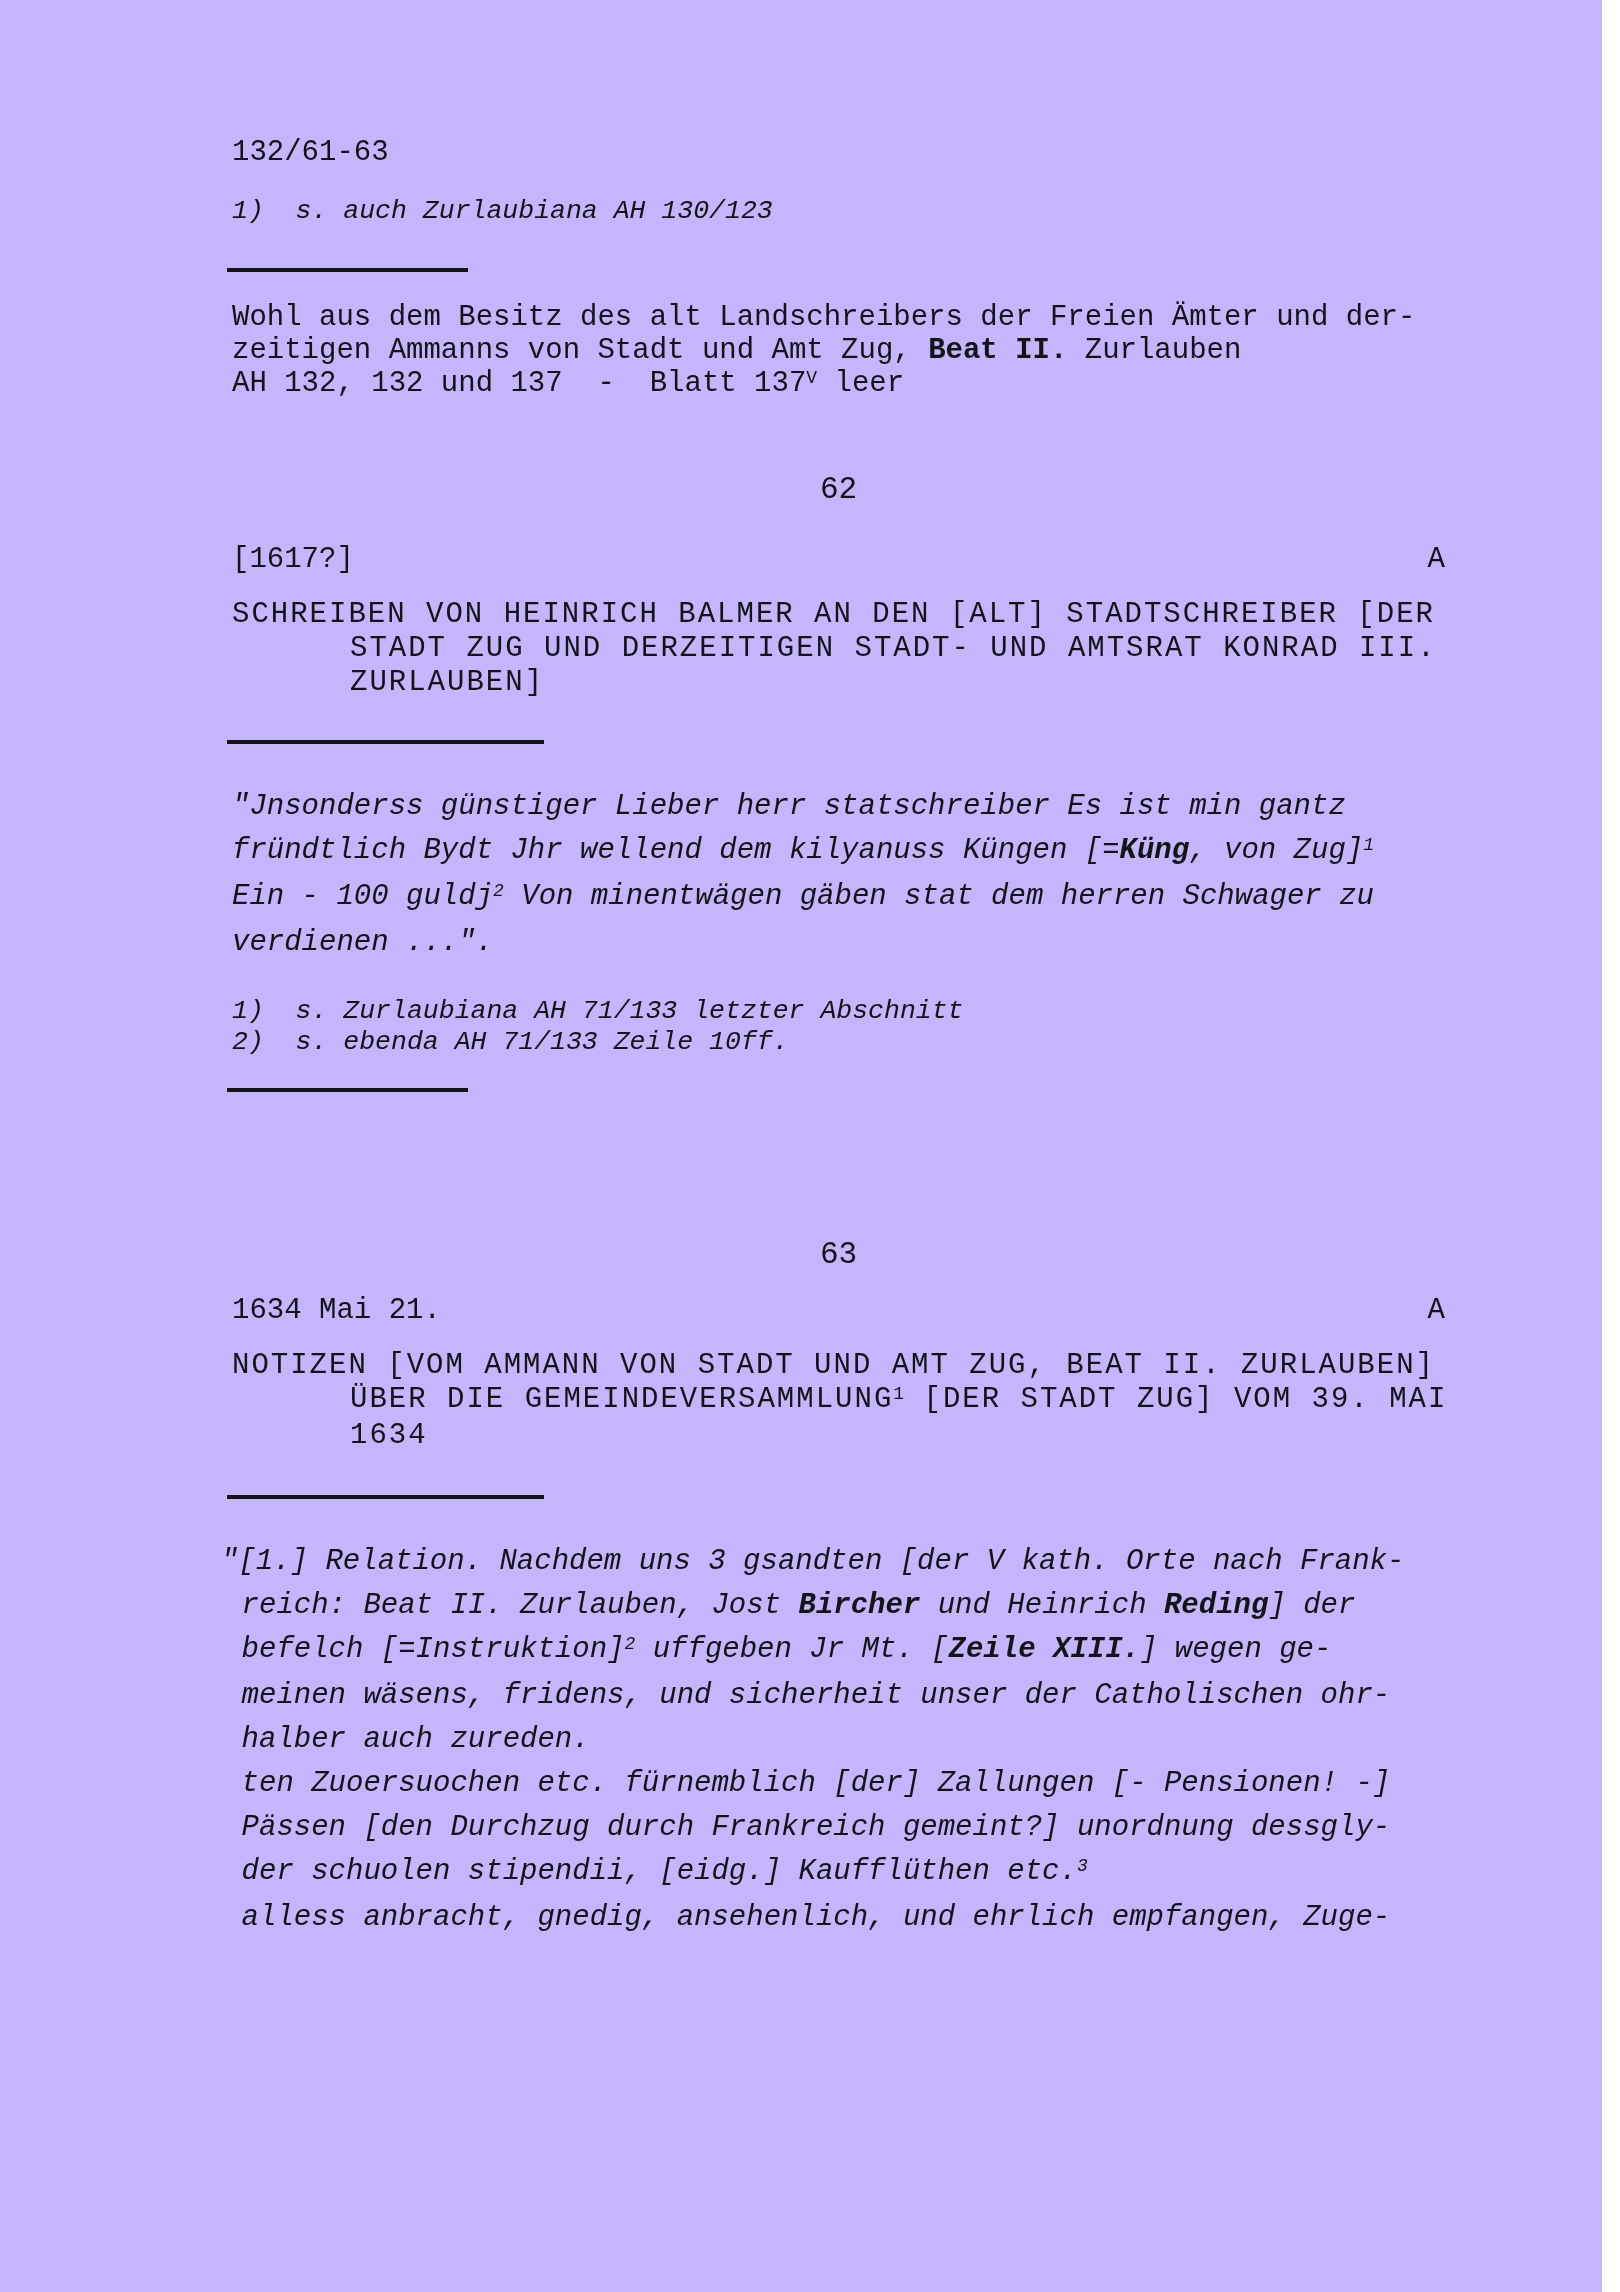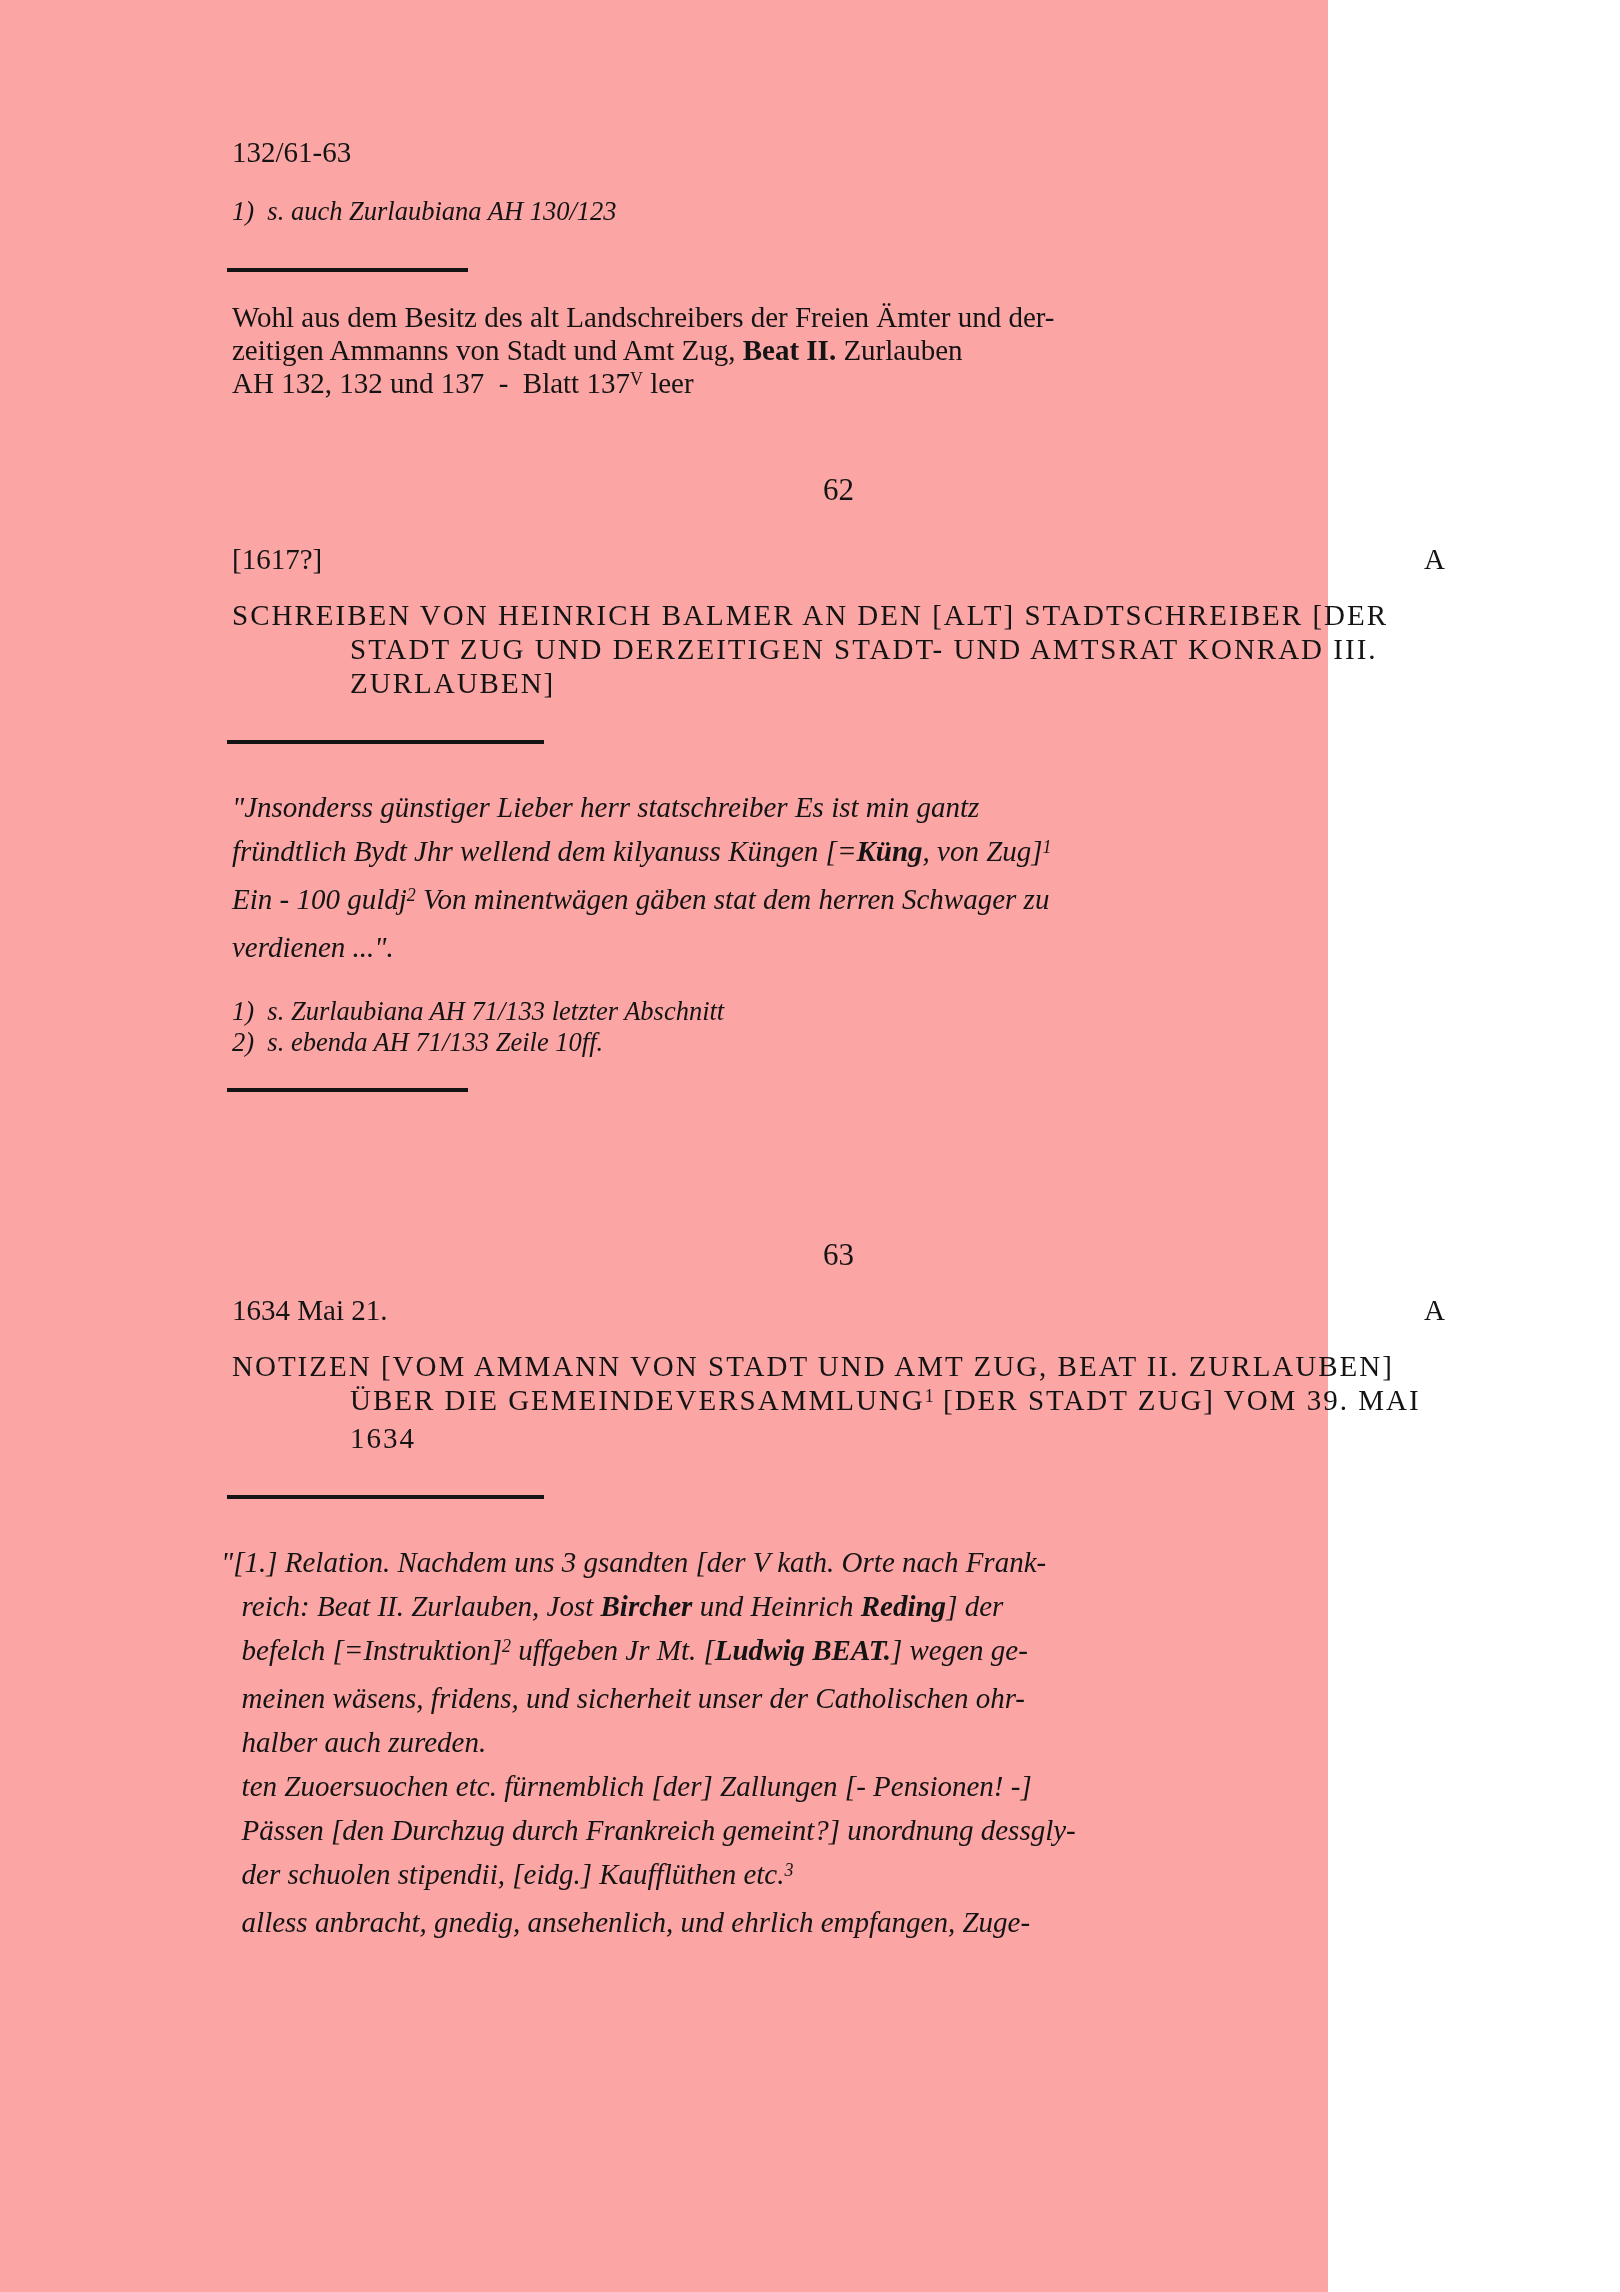--- a/index.html
+++ b/index.html
@@ -6,24 +6,24 @@
   html, body {
     margin: 0; padding: 0;
   }
   body {
     width: 1620px; height: 2293px;
     background: #ffffff;
     overflow: hidden;
   }
   .page {
     position: relative;
-    width: 1328px; height: 2293px;
-    background: #fca5a5;
+    width: 1602px; height: 2293px;
+    background: #c4b5fd;
     color: #141414;
-    font-family: Liberation Serif, serif;
+    font-family: Liberation Mono, monospace;
   }
   .blk {
     position: absolute;
     left: 232px;
     width: 1213px;
   }
   .line { white-space: pre; }
   .b   { font-weight: bold; }
   .sup {
     font-size: 0.62em;
@@ -120,21 +120,21 @@
       <div class="line"><span>NOTIZEN [VOM AMMANN VON STADT UND AMT ZUG, BEAT II. ZURLAUBEN]</span></div>
       <div class="line ind"><span>ÜBER DIE GEMEINDEVERSAMMLUNG</span><span class="sup">1</span><span> [DER STADT ZUG] VOM 39. MAI</span></div>
       <div class="line ind"><span>1634</span></div>
     </div>
 
   <div id="rule4" class="rule"></div>
 
   <div id="quote63" class="blk">
       <div class="line"><span>"[1.] Relation. Nachdem uns 3 gsandten [der V kath. Orte nach Frank-</span></div>
       <div class="line ind"><span>reich: Beat II. Zurlauben, Jost </span><span class="b">Bircher</span><span> und Heinrich </span><span class="b">Reding</span><span>] der</span></div>
-      <div class="line ind"><span>befelch [=Instruktion]</span><span class="sup">2</span><span> uffgeben Jr Mt. [</span><span class="b">Ludwig BEAT.</span><span>] wegen ge-</span></div>
+      <div class="line ind"><span>befelch [=Instruktion]</span><span class="sup">2</span><span> uffgeben Jr Mt. [</span><span class="b">Zeile XIII.</span><span>] wegen ge-</span></div>
       <div class="line ind"><span>meinen wäsens, fridens, und sicherheit unser der Catholischen ohr-</span></div>
       <div class="line ind"><span>halber auch zureden.</span></div>
       <div class="line ind"><span>ten Zuoersuochen etc. fürnemblich [der] Zallungen [- Pensionen! -]</span></div>
       <div class="line ind"><span>Pässen [den Durchzug durch Frankreich gemeint?] unordnung dessgly-</span></div>
       <div class="line ind"><span>der schuolen stipendii, [eidg.] Kaufflüthen etc.</span><span class="sup">3</span></div>
       <div class="line ind"><span>alless anbracht, gnedig, ansehenlich, und ehrlich empfangen, Zuge-</span></div>
     </div>
 
 </div>
 

